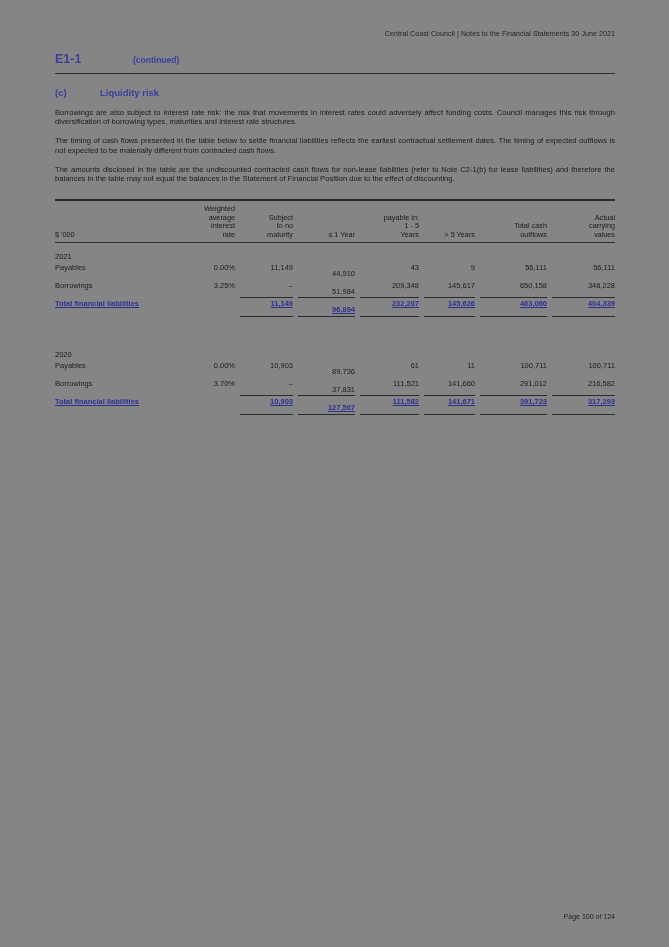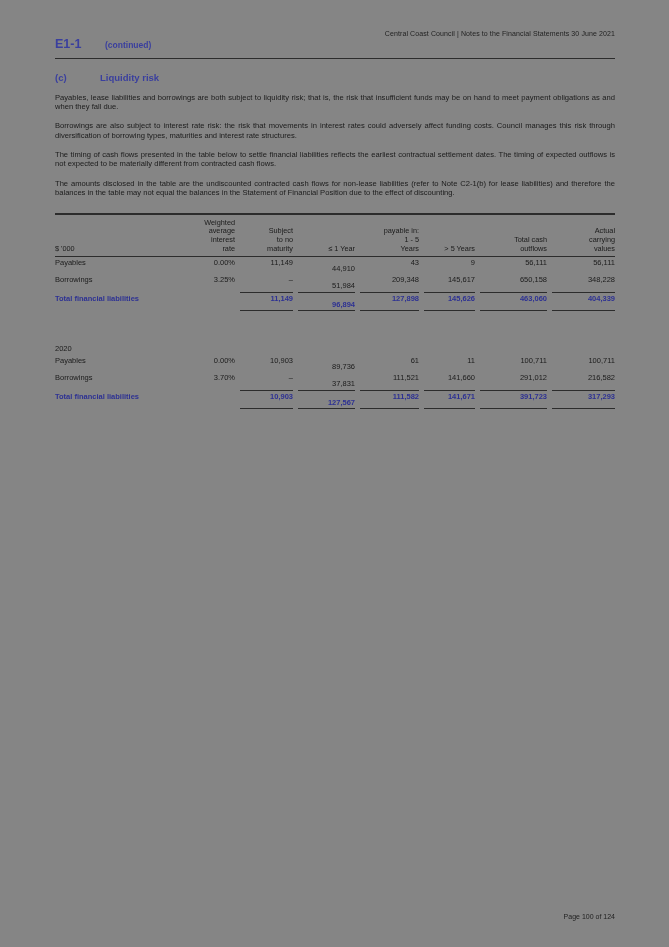--- a/index.html
+++ b/index.html
@@ -21,22 +21,24 @@
   }
   .content{padding:30px 54px 0 55px;}
   .doc-header{
     text-align:right;
     font-size:7px;
     letter-spacing:.1px;
     color:#1f1f1f;
   }
   .title-row{
     display:flex;align-items:baseline;
+    margin-top:15px;
     color:var(--blue);
     font-weight:bold;
+    gap:28px;
   }
   .title-code{width:45px;font-size:12.5px;flex:none;}
   .title-text{font-size:12.5px;}
   .title-suffix{font-size:8.5px;margin-left:5px;}
   .rule{border-top:1.6px solid var(--rule);margin-top:7px;}
   .sec-row{
     display:flex;
     margin-top:13px;
     color:var(--blue);
     font-weight:bold;
@@ -66,21 +68,21 @@
   .h-cell.unit{text-align:left;}
   .header-rule{border-top:1.4px solid var(--rule);}
   .t-row{
     display:flex;gap:5px;
     font-size:7.5px;
     line-height:11.5px;
   }
   .t-row .rate,.t-row .num{text-align:right;}
   .year-row{margin-top:8px;}
   .sumline .num{border-bottom:1px solid var(--rule);}
-  .total{color:var(--total-blue);font-weight:bold;}
+  .total{color:var(--total-blue);font-weight:bold;text-decoration:underline;}
   .total .num{border-bottom:1.4px solid var(--rule);}
   .section-gap{height:24px;}
   
   .cw-label{width:132px;flex:none;}
   .cw-rate{width:43px;flex:none;}
   .cw-a{width:53px;flex:none;}
   .cw-b{width:57px;flex:none;margin-top:6px;}
   .cw-c{width:59px;flex:none;}
   .cw-d{width:51px;flex:none;}
   .cw-e{width:67px;flex:none;}
@@ -105,21 +107,20 @@
   </div>
 
   <div class="rule"></div>
 
   <div class="sec-row">
     <span class="sec-label">(c)</span>
     <span>Liquidity risk</span>
   </div>
 
   <div id="paras">
-      <p class="body">Payables, lease liabilities and borrowings are both subject to liquidity risk; that is, the risk that insufficient funds may be on hand to meet payment obligations as and when they fall due.</p>
       <p class="body">Borrowings are also subject to interest rate risk: the risk that movements in interest rates could adversely affect funding costs. Council manages this risk through diversification of borrowing types, maturities and interest rate structures.</p>
       <p class="body">The timing of cash flows presented in the table below to settle financial liabilities reflects the earliest contractual settlement dates. The timing of expected outflows is not expected to be materially different from contracted cash flows.</p>
       <p class="body">The amounts disclosed in the table are the undiscounted contracted cash flows for non-lease liabilities (refer to Note C2-1(b) for lease liabilities) and therefore the balances in the table may not equal the balances in the Statement of Financial Position due to the effect of discounting.</p>
     </div>
 
   <div class="tbl">
     <div class="tbl-toprule"></div>
     <div class="t-head">
       <div class="h-cell unit cw-label">$ '000</div>
       <div class="h-cell cw-rate">Weighted
@@ -135,20 +136,23 @@
 Years</div>
       <div class="h-cell cw-d">&gt; 5 Years</div>
       <div class="h-cell cw-e">Total cash
 outflows</div>
       <div class="h-cell cw-f">Actual
 carrying
 values</div>
     </div>
     <div class="header-rule"></div>
     <div id="tbody">
+        <div class="t-row year-row">
+          <div class="c cw-label">2021</div>
+        </div>
         <div class="t-row">
           <div class="label cw-label">Payables</div>
           <div class="rate cw-rate">0.00%</div>
           <div class="num cw-a">11,149</div>
           <div class="num cw-b">44,910</div>
           <div class="num cw-c">43</div>
           <div class="num cw-d">9</div>
           <div class="num cw-e">56,111</div>
           <div class="num cw-f">56,111</div>
         </div>
@@ -160,21 +164,21 @@
           <div class="num cw-c">209,348</div>
           <div class="num cw-d">145,617</div>
           <div class="num cw-e">650,158</div>
           <div class="num cw-f">348,228</div>
         </div>
         <div class="t-row total">
           <div class="label cw-label">Total financial liabilities</div>
           <div class="rate cw-rate"></div>
           <div class="num cw-a">11,149</div>
           <div class="num cw-b">96,894</div>
-          <div class="num cw-c">127,898</div>
+          <div class="num cw-c">232,207</div>
           <div class="num cw-d">145,626</div>
           <div class="num cw-e">463,060</div>
           <div class="num cw-f">404,339</div>
         </div>
         <div class="section-gap"></div>
         <div class="t-row year-row">
           <div class="c cw-label">2020</div>
         </div>
         <div class="t-row">
           <div class="label cw-label">Payables</div>

